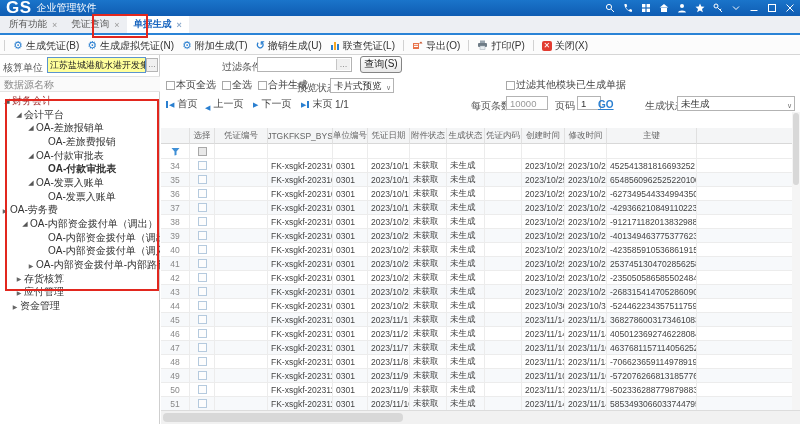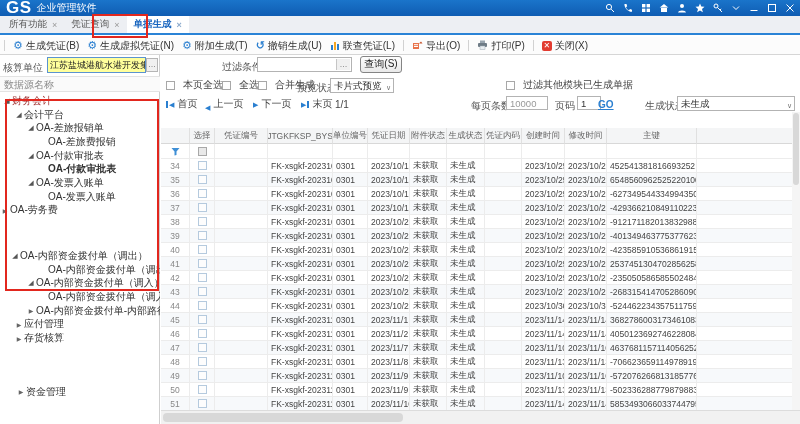--- a/index.html
+++ b/index.html
@@ -50,21 +50,21 @@
   
   #main{position:absolute;left:161px;top:0;width:639px;height:369px;background:#fff;}
   .lbl{position:absolute;color:#555;}
   .inputbox{position:absolute;background:#fff;border:1px solid #b3b3b3;box-sizing:border-box;font-size:9.5px;
             line-height:13px;padding-left:3px;overflow:hidden;white-space:nowrap;}
   .mini-btn{position:absolute;right:1px;top:1px;bottom:1px;width:13px;background:#f0f0f0;border-left:1px solid #c5c5c5;
             font-size:8px;text-align:center;line-height:11px;color:#555;}
   #filter-input{left:96px;top:2px;width:95px;height:15px;}
   #query-btn{position:absolute;left:199px;top:1px;width:42px;height:17px;border:1px solid #848484;border-radius:3px;
              background:linear-gradient(#fefefe,#e9e9e9);box-sizing:border-box;font-size:10px;text-align:center;line-height:14px;color:#222;}
-  .cb{position:absolute;top:24px;height:12px;display:flex;align-items:center;gap:8px;font-size:10px;color:#444;white-space:nowrap;}
+  .cb{position:absolute;top:24px;height:12px;display:flex;align-items:center;gap:1px;font-size:10px;color:#444;white-space:nowrap;}
   .cbbox{width:9px;height:9px;border:1px solid #a8a8a8;background:#fff;box-sizing:border-box;flex:none;}
   .select{position:absolute;border:1px solid #b3b3b3;background:#fff;box-sizing:border-box;font-size:9.5px;
           line-height:13px;padding:0 20px 0 3px;white-space:nowrap;overflow:hidden;}
   .select .caret{position:absolute;right:2px;top:2px;font-size:7px;color:#777;}
   #preview-select{left:169px;top:23px;width:64px;height:15px;}
   #genstatus-select{left:516px;top:41px;width:118px;height:15px;}
   .nav{position:absolute;top:42px;height:14px;display:flex;align-items:center;gap:3px;font-size:10px;color:#444;white-space:nowrap;}
   .pic{color:#2a7fd0;font-size:7px;line-height:1;}
   .bar-l{border-left:2px solid #2a7fd0;padding-left:1px;}
   .bar-r{border-right:2px solid #2a7fd0;padding-right:1px;}
@@ -273,49 +273,45 @@
             <span class="tlabel">OA-发票入账单</span>
           </div>
           <div class="tree-item" style="padding-left: 38px;">
             <span class="arrow"></span>
             <span class="tlabel">OA-发票入账单</span>
           </div>
           <div class="tree-item" style="">
             <span class="arrow collapsed">▶</span>
             <span class="tlabel">OA-劳务费</span>
           </div>
-          <div class="tree-item" style="padding-left: 10px; margin-top: 32px;">
+          <div class="tree-item" style="padding-left: 20px;">
             <span class="arrow expanded">◢</span>
             <span class="tlabel">OA-内部资金拨付单（调出）</span>
           </div>
           <div class="tree-item" style="padding-left: 38px;">
             <span class="arrow"></span>
             <span class="tlabel">OA-内部资金拨付单（调出单位凭证）</span>
           </div>
-          <div class="tree-item" style="padding-left: 26px;">
-            <span class="arrow expanded">◢</span>
-            <span class="tlabel">OA-内部资金拨付单（调入）</span>
-          </div>
           <div class="tree-item" style="padding-left: 38px;">
             <span class="arrow"></span>
             <span class="tlabel">OA-内部资金拨付单（调入单位凭证）</span>
           </div>
           <div class="tree-item" style="padding-left: 26px;">
             <span class="arrow collapsed">▶</span>
             <span class="tlabel">OA-内部资金拨付单-内部路径</span>
           </div>
           <div class="tree-item" style="padding-left: 14px;">
             <span class="arrow collapsed">▶</span>
-            <span class="tlabel">应付管理</span>
+            <span class="tlabel">存货核算</span>
           </div>
           <div class="tree-item" style="padding-left: 14px;">
             <span class="arrow collapsed">▶</span>
-            <span class="tlabel">存货核算</span>
-          </div>
-          <div class="tree-item" style="padding-left: 16px; margin-top: 40px;">
+            <span class="tlabel">应付管理</span>
+          </div>
+          <div class="tree-item" style="padding-left: 10px;">
             <span class="arrow collapsed">▶</span>
             <span class="tlabel">资金管理</span>
           </div>
         </div>
       <div class="annotation" id="tree-annotation"></div>
     </div>
 
     <div id="main">
       <span class="lbl" style="left:61px;top:5px;">过滤条件</span>
       <div class="inputbox" id="filter-input">

